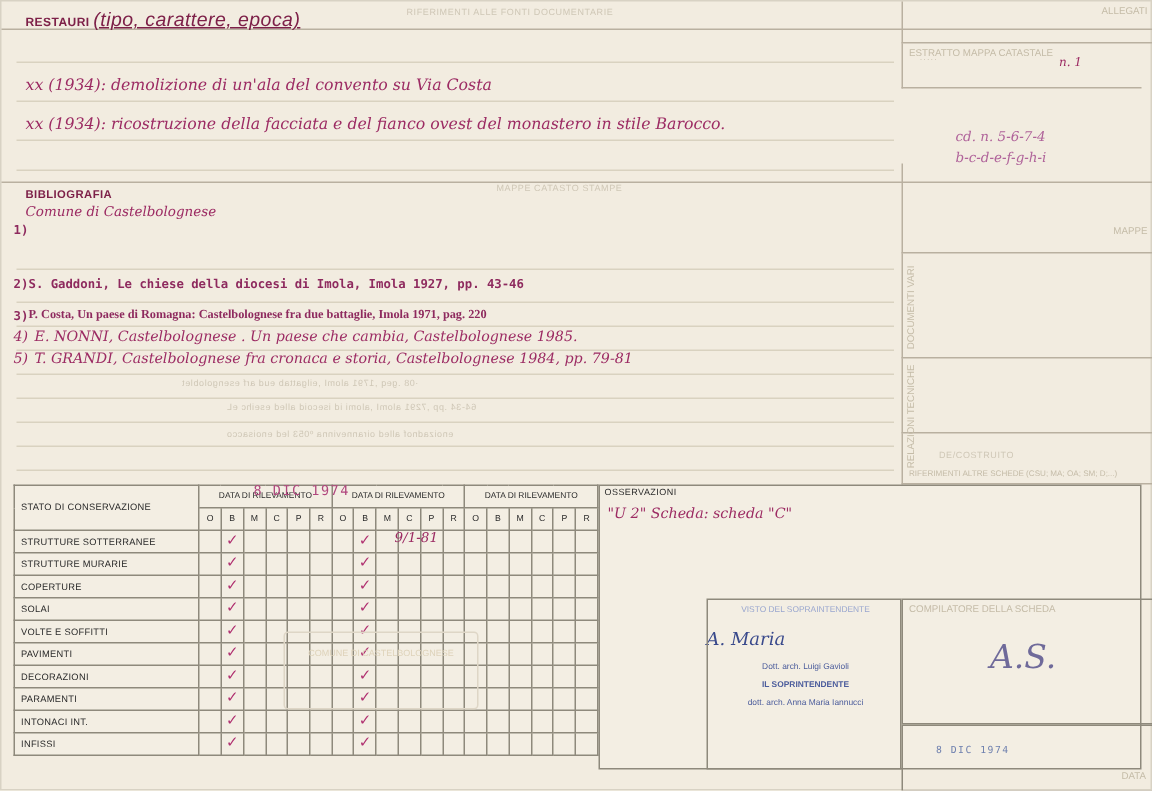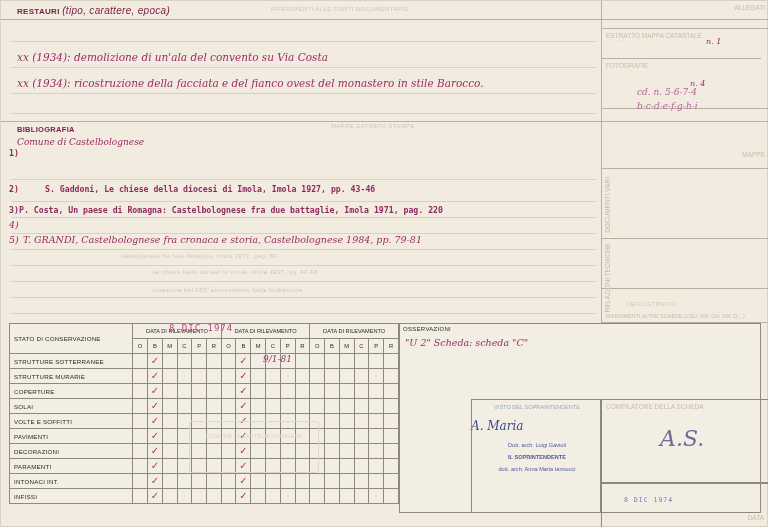--- a/index.html
+++ b/index.html
@@ -65,21 +65,22 @@
   #restauri-title {
     left: 16px; top: 4px;
     color: #7d2048;
     font-size: 8px;
     font-weight: bold;
     letter-spacing: 0.3px;
   }
   #restauri-title .sub {
     font-weight: normal;
     font-style: italic;
-    font-size: 10px;
+    font-size: 13px;
+    text-decoration: underline;
   }
 
   
   .rail-box {
     border-left: 1px solid #b9b0a0;
     border-bottom: 1px solid #b9b0a0;
     box-sizing: border-box;
   }
 
   
@@ -201,24 +202,20 @@
   <div class="abs ghost" style="left:270px; top:5px;">RIFERIMENTI ALLE FONTI DOCUMENTARIE</div>
   <div class="abs ghost" style="left:330px; top:122px;">MAPPE   CATASTO   STAMPE</div>
 
   <div class="abs rail-box" style="left:600px; top:0px; width:168px; height:28px;">
     <div class="abs ghost-strong" style="right:4px; top:3px;">ALLEGATI</div>
   </div>
   <div class="abs rail-box" style="left:600px; top:28px; width:160px; height:30px;">
     <div class="abs ghost-strong" style="left:4px; top:3px;">ESTRATTO MAPPA CATASTALE</div>
     <div class="abs hand" style="left:104px; top:8px; font-size:8px;">n. 1</div>
   </div>
-  <div class="abs rail-box" style="left:600px; top:58px; width:168px; height:50px;">
-    <div class="abs ghost-strong" style="left:4px; top:3px;">FOTOGRAFIE</div>
-    <div class="abs hand" style="left:88px; top:20px; font-size:8px;">n. 4</div>
-  </div>
   <div class="abs rail-box" style="left:600px; top:108px; width:168px; height:60px;">
     <div class="abs ghost-strong" style="right:4px; top:42px;">MAPPE</div>
   </div>
   <div class="abs rail-box" style="left:600px; top:168px; width:168px; height:70px;">
     <div class="abs ghost-strong vert" style="left:2px; top:8px;">DOCUMENTI VARI</div>
   </div>
   <div class="abs rail-box" style="left:600px; top:238px; width:168px; height:50px;">
     <div class="abs ghost-strong vert" style="left:2px; top:4px;">RELAZIONI TECNICHE</div>
   </div>
   <div class="abs rail-box" style="left:600px; top:288px; width:168px; height:34px;">
@@ -238,26 +235,27 @@
   <div class="abs hand" style="left:636px; top:100px; font-size:9px; color:#b0639a;">b-c-d-e-f-g-h-i</div>
 
   <div class="abs" id="biblio-band"></div>
   <div class="abs" id="biblio-label">BIBLIOGRAFIA</div>
 
   <div class="abs hand" style="left:16px; top:136px; font-size:9px;">Comune di Castelbolognese</div>
 
   <div class="abs typed" style="left:8px; top:147px;">1)</div>
 
   <div class="abs typed" style="left:8px; top:183px;">2)</div>
-  <div class="abs typed" style="left:18px; top:183px;margin-left:26px;">S. Gaddoni, Le chiese della diocesi di Imola, Imola 1927, pp. 43-46</div>
+  <div class="abs typed" style="left:18px; top:183px;">S. Gaddoni, Le chiese della diocesi di Imola, Imola 1927, pp. 43-46</div>
 
   <div class="abs typed" style="left:8px; top:204px;">3)</div>
-  <div class="abs typed" style="left:18px; top:204px;">P. Costa, Un paese di Romagna: Castelbolognese fra due battaglie, Imola 1971, pag. 220</div>
+  <div class="abs typed" style="left:18px; top:204px;font-family:Liberation Serif, serif;">P. Costa, Un paese di Romagna: Castelbolognese fra due battaglie, Imola 1971, pag. 220</div>
 
   <div class="abs hand" style="left:8px; top:218px; font-size:9.5px;">4)</div>
+  <div class="abs hand" style="left:22px; top:218px; font-size:9.5px;">E. NONNI, Castelbolognese . Un paese che cambia, Castelbolognese 1985.</div>
 
   <div class="abs hand" style="left:8px; top:233px; font-size:9.5px;">5)</div>
   <div class="abs hand" style="left:22px; top:233px; font-size:9.5px;">T. GRANDI, Castelbolognese fra cronaca e storia, Castelbolognese 1984, pp. 79-81</div>
 
   <div class="line" style="top:178px; width:585px;"></div>
   <div class="line" style="top:200px; width:585px;"></div>
   <div class="line" style="top:216px; width:585px;"></div>
   <div class="line" style="top:232px; width:585px;"></div>
   <div class="line" style="top:248px; width:585px;"></div>
   <div class="line" style="top:264px; width:585px;"></div>

